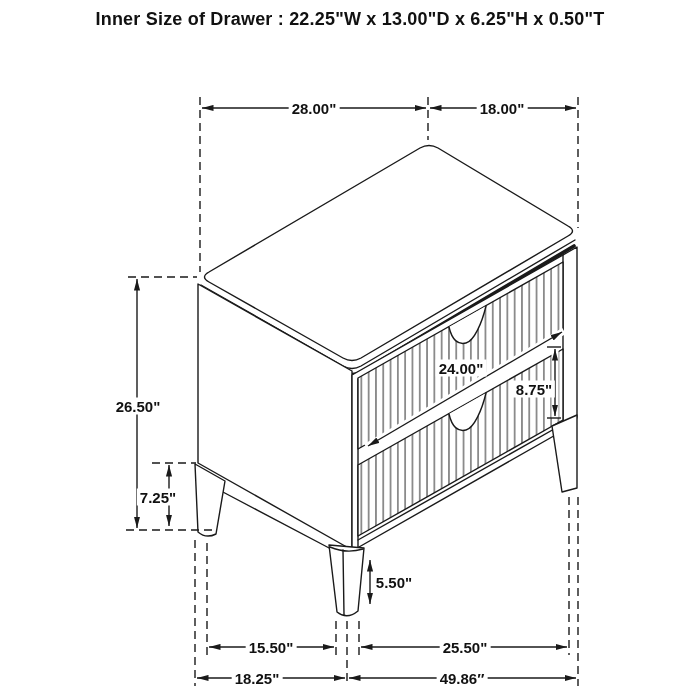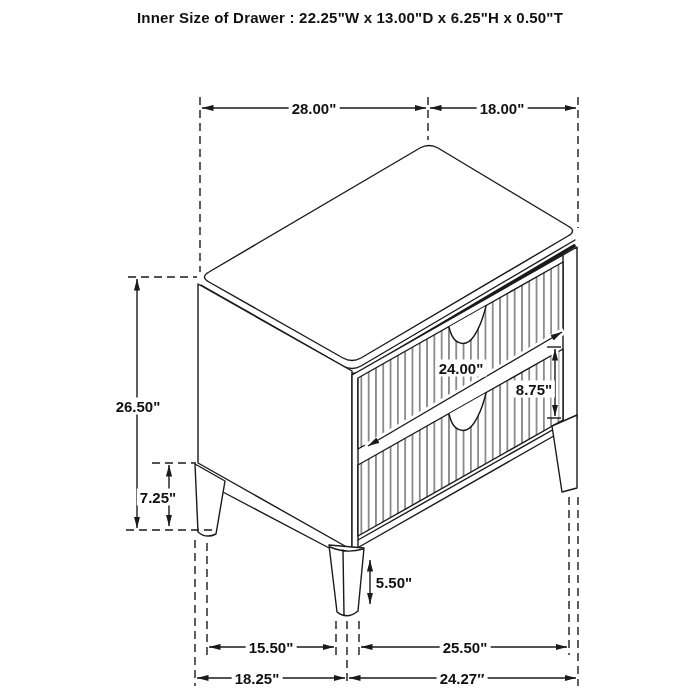--- a/index.html
+++ b/index.html
@@ -1,20 +1,20 @@
 <!DOCTYPE html>
 <html><head>
 <meta charset="utf-8">
 <style>
   html,body{margin:0;padding:0;background:#fff;}
   #stage{position:relative;width:700px;height:700px;background:#ffffff;overflow:hidden;
          font-family:"Liberation Sans", sans-serif;}
   #stage svg{position:absolute;left:0;top:0;}
   .title{position:absolute;left:0;top:9px;width:100%;text-align:center;
-         font-size:15px;font-weight:bold;color:#111;letter-spacing:.2px;}
+         font-size:18px;font-weight:bold;color:#111;letter-spacing:.2px;}
   .dim{position:absolute;transform:translate(-50%,-50%);background:#ffffff;
        padding:0 3px;font-size:15px;font-weight:bold;color:#111;white-space:nowrap;line-height:17px;}
 </style>
 </head>
 <body>
 
 <div id="stage">
 
   <svg width="700" height="700" viewBox="0 0 700 700">
     <defs>
@@ -98,14 +98,14 @@
   <div class="dim" style="left:314px;top:108px">28.00"</div>
   <div class="dim" style="left:502px;top:108px">18.00"</div>
   <div class="dim" style="left:138px;top:406px">26.50"</div>
   <div class="dim" style="left:158px;top:497px">7.25"</div>
   <div class="dim" style="left:461px;top:368px">24.00"</div>
   <div class="dim" style="left:534px;top:389px">8.75"</div>
   <div class="dim" style="left:394px;top:582px">5.50"</div>
   <div class="dim" style="left:271px;top:647px">15.50"</div>
   <div class="dim" style="left:465px;top:647px">25.50"</div>
   <div class="dim" style="left:257px;top:678px">18.25"</div>
-  <div class="dim" style="left:462px;top:678px">24.27″</div>
+  <div class="dim" style="left:462px;top:678px">49.86″</div>
 </div>
 
 </body></html>

